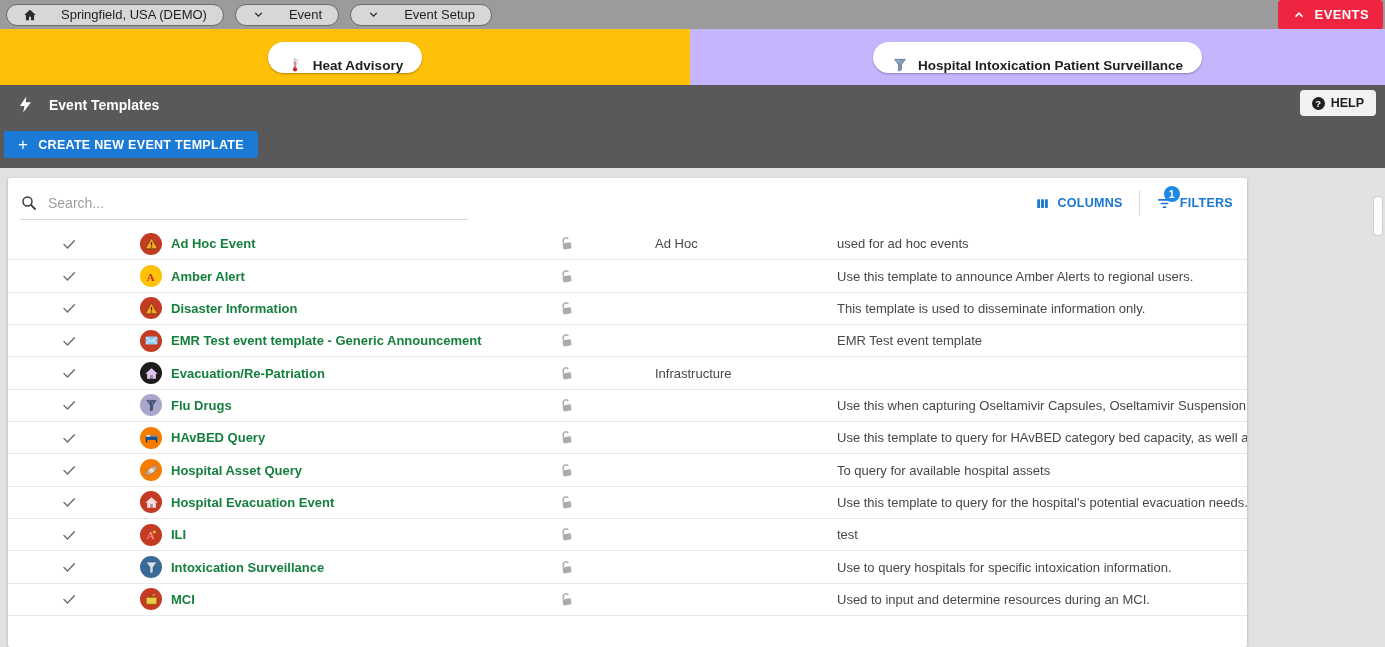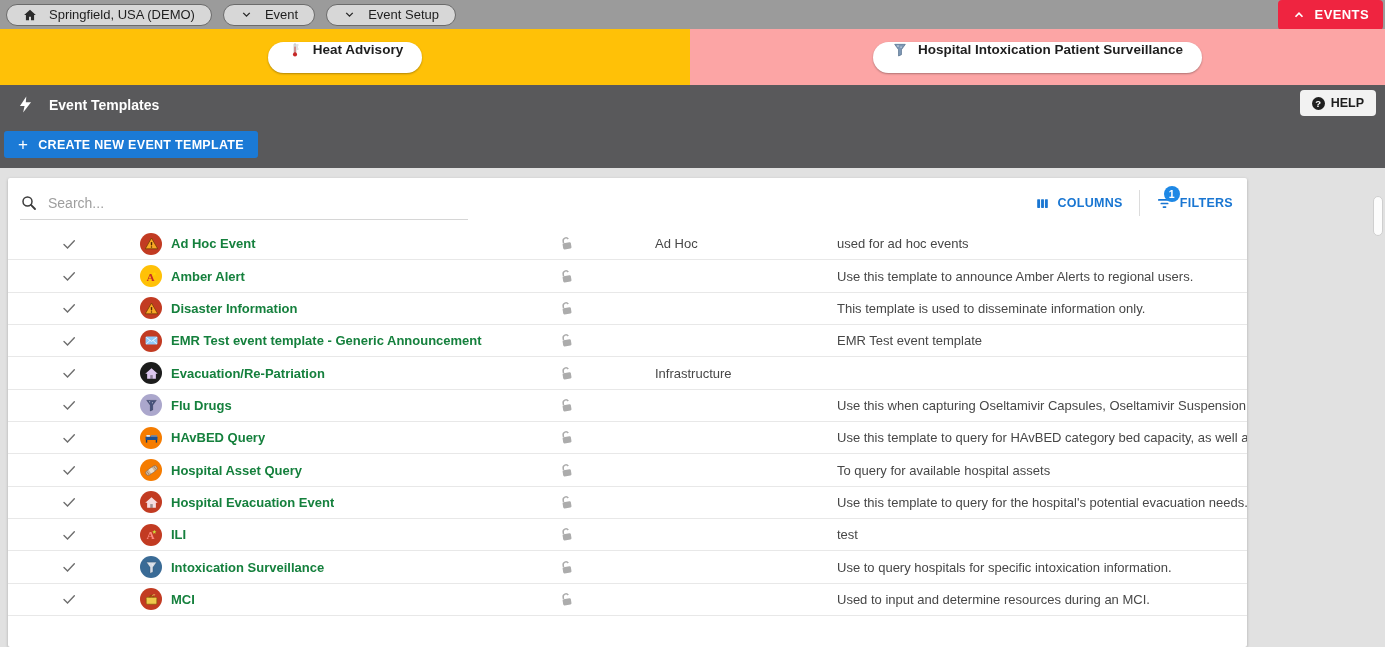--- a/index.html
+++ b/index.html
@@ -2,33 +2,33 @@
 <html><head>
 <meta charset="utf-8">
 <style>
   * { box-sizing: border-box; margin: 0; padding: 0; }
   html,body { width:1385px; height:647px; overflow:hidden; }
   body { background:#E1E1E1; font-family:"Liberation Sans", sans-serif; }
 
   
   .topbar { height:29px; background:#9B9B9B; display:flex; align-items:center; padding-left:6px; gap:11px; }
   .pill { height:22px; background:#D7D7D7; border:1px solid #6B6B6B; border-radius:12px;
-          display:inline-flex; align-items:center; gap:12px; padding:0 16px;
+          display:inline-flex; align-items:center; gap:24px; padding:0 16px;
           font-size:13px; color:#1E1E1E; font-weight:500; cursor:pointer; }
   .pill svg { flex:0 0 auto; }
   .events-btn { margin-left:auto; margin-right:2px; height:30px; background:#EF2440; color:#fff;
           border:none; border-radius:4px; display:flex; align-items:center; gap:9px; padding:0 14px;
           font-weight:700; font-size:13px; letter-spacing:.4px; cursor:pointer; font-family:inherit; }
 
   
   .banners { display:flex; height:56px; }
   .banner { display:flex; align-items:center; justify-content:center; }
   .banner.yellow { flex:0 0 690px; background:#FFC107; }
-  .banner.blue   { flex:1; background:#fca5a5; }
-  .banner-pill { background:#fff; border-radius:16px; height:31px; display:inline-flex; align-items:flex-start;
+  .banner.blue   { flex:1; background:#c4b5fd; }
+  .banner-pill { background:#fff; border-radius:16px; height:31px; display:inline-flex; align-items:flex-end;
           gap:10px; padding:0 19px; font-size:13.5px; font-weight:700; color:#1E1E1E;
           box-shadow:0 1px 2px rgba(0,0,0,.3); border:none; cursor:pointer; font-family:inherit; }
 
   
   .dark-header { position:relative; height:83px; background:#59595B; }
   .dh-title { position:absolute; top:10px; left:16px; display:flex; align-items:center; gap:14px;
           color:#fff; font-size:14px; font-weight:700; }
   .help-btn { position:absolute; top:5px; right:9px; height:26px; background:#F2F2F2; border:none;
           border-radius:4px; display:flex; align-items:center; gap:6px; font-size:12.5px; font-weight:700;
           color:#1E1E1E; padding:0 12px; cursor:pointer; font-family:inherit; }

